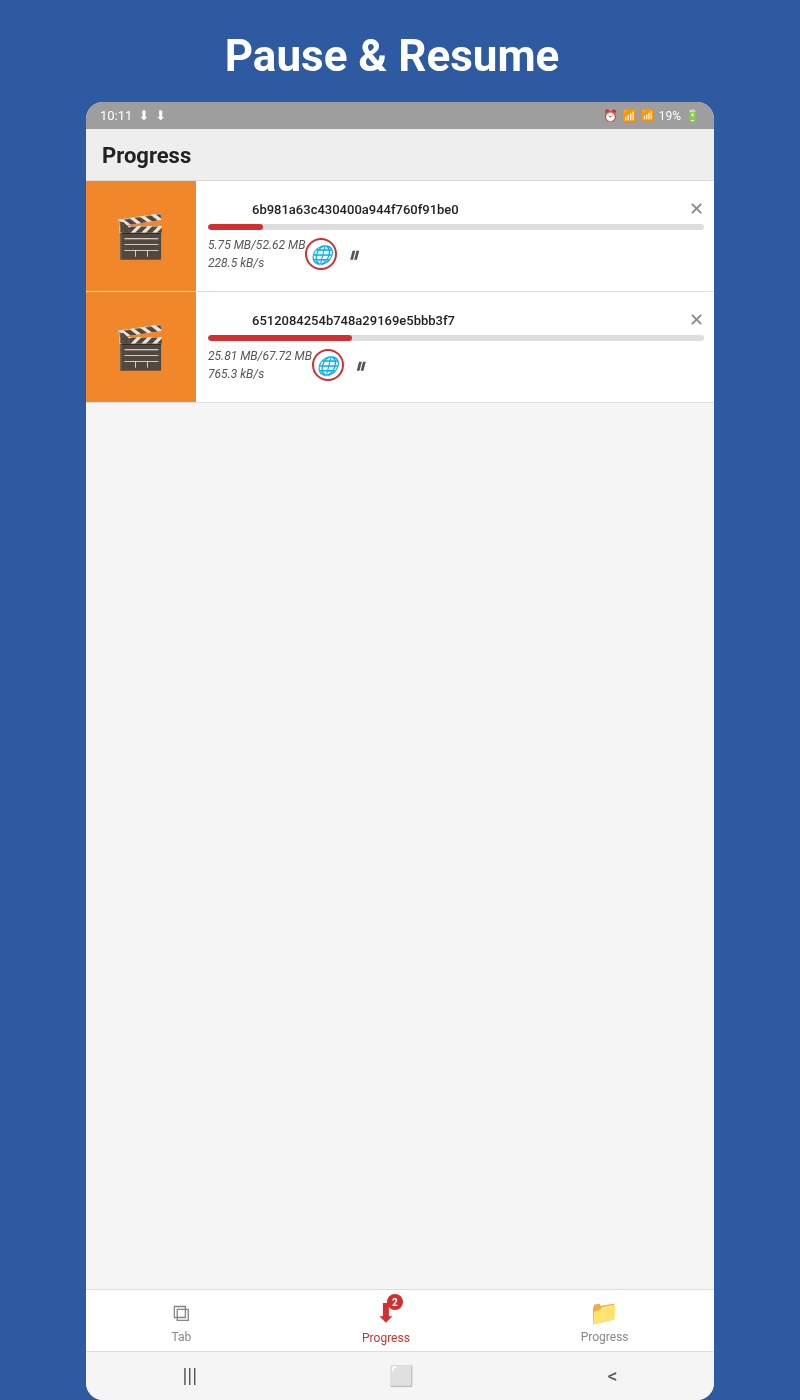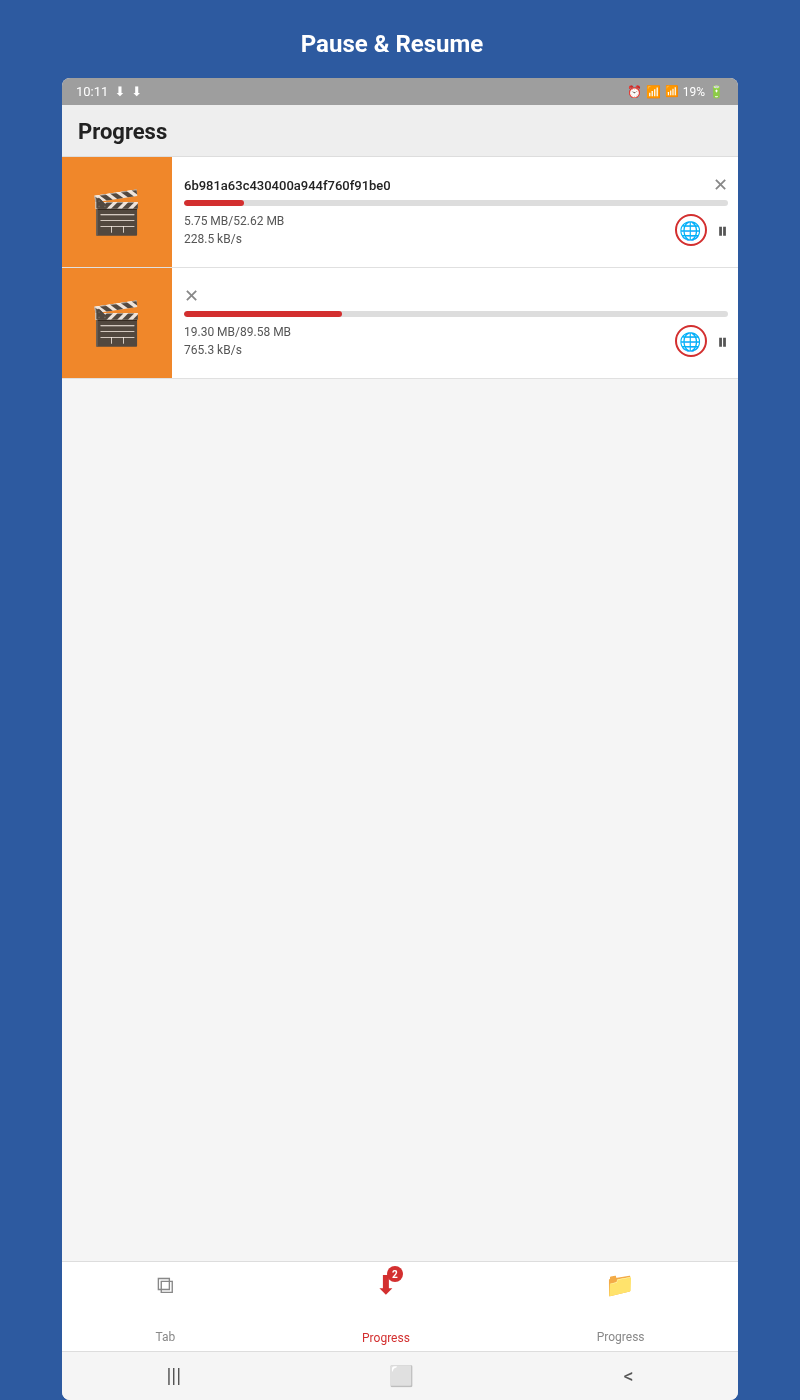--- a/index.html
+++ b/index.html
@@ -14,30 +14,30 @@
     .outer-wrapper {
       width: 800px;
       min-height: 1400px;
       background-color: #2d5aa0;
       display: flex;
       flex-direction: column;
       align-items: center;
     }
     .page-title {
       color: white;
-      font-size: 24px;
+      font-size: 44px;
       font-weight: bold;
       text-align: center;
       padding: 30px 16px 20px 0;
       width: 100%;
     }
     .phone-frame {
-      width: 676px;
+      width: 628px;
       background: #f0f0f0;
-      border-radius: 8px;
+      border-radius: 17px;
       overflow: hidden;
       flex: 1;
       display: flex;
       flex-direction: column;
     }
     
     .status-bar {
       background: #9e9e9e;
       color: white;
       font-size: 13px;
@@ -105,20 +105,21 @@
       flex-direction: column;
       justify-content: center;
       gap: 6px;
       min-width: 0;
     }
     .download-name-row {
       display: flex;
       align-items: center;
       justify-content: space-between;
       gap: 6px;
+      margin-left: 44px;
     }
     .download-name {
       font-size: 13px;
       color: #222;
       font-weight: 500;
       white-space: nowrap;
       overflow: hidden;
       text-overflow: ellipsis;
       flex: 1;
     }
@@ -137,21 +138,21 @@
       overflow: hidden;
     }
     .progress-bar-fill {
       height: 100%;
       background: #d32f2f;
       border-radius: 3px;
     }
     .download-info-row {
       display: flex;
       align-items: center;
-      justify-content: space-between;
+      font-style: italic;
     }
     .download-size-speed {
       font-size: 12px;
       color: #555;
       line-height: 1.5;
     }
     .download-actions {
       display: flex;
       align-items: center;
       gap: 10px;
@@ -198,21 +199,20 @@
     .nav-icon {
       font-size: 26px;
       color: #888;
     }
     .nav-icon.active {
       color: #d32f2f;
     }
     .nav-label {
       font-size: 12px;
       color: #888;
-      margin-top: 28px;
     }
     .nav-label.active {
       color: #d32f2f;
     }
     .badge {
       position: absolute;
       top: -4px;
       right: -6px;
       background: #d32f2f;
       color: white;
@@ -293,28 +293,29 @@
           </div>
         </div>
       </div>
 
       <div class="download-item">
         <div class="download-thumbnail" style="background:#f0872a;">
           <span class="clapper-icon">🎬</span>
         </div>
         <div class="download-content">
           <div class="download-name-row">
+            <span class="download-name">6512084254b748a29169e5bbb3f7</span>
             <span class="close-btn">✕</span>
           </div>
           <div class="progress-bar-bg">
             <div class="progress-bar-fill" style="width:29%;"></div>
           </div>
           <div class="download-info-row">
             <div class="download-size-speed">
-              <div>19.30 MB/89.58 MB</div>
+              <div>25.81 MB/67.72 MB</div>
               <div>765.3 kB/s</div>
             </div>
             <div class="download-actions">
               <div class="globe-btn">🌐</div>
               <div class="pause-btn">⏸</div>
             </div>
           </div>
         </div>
       </div>
 

